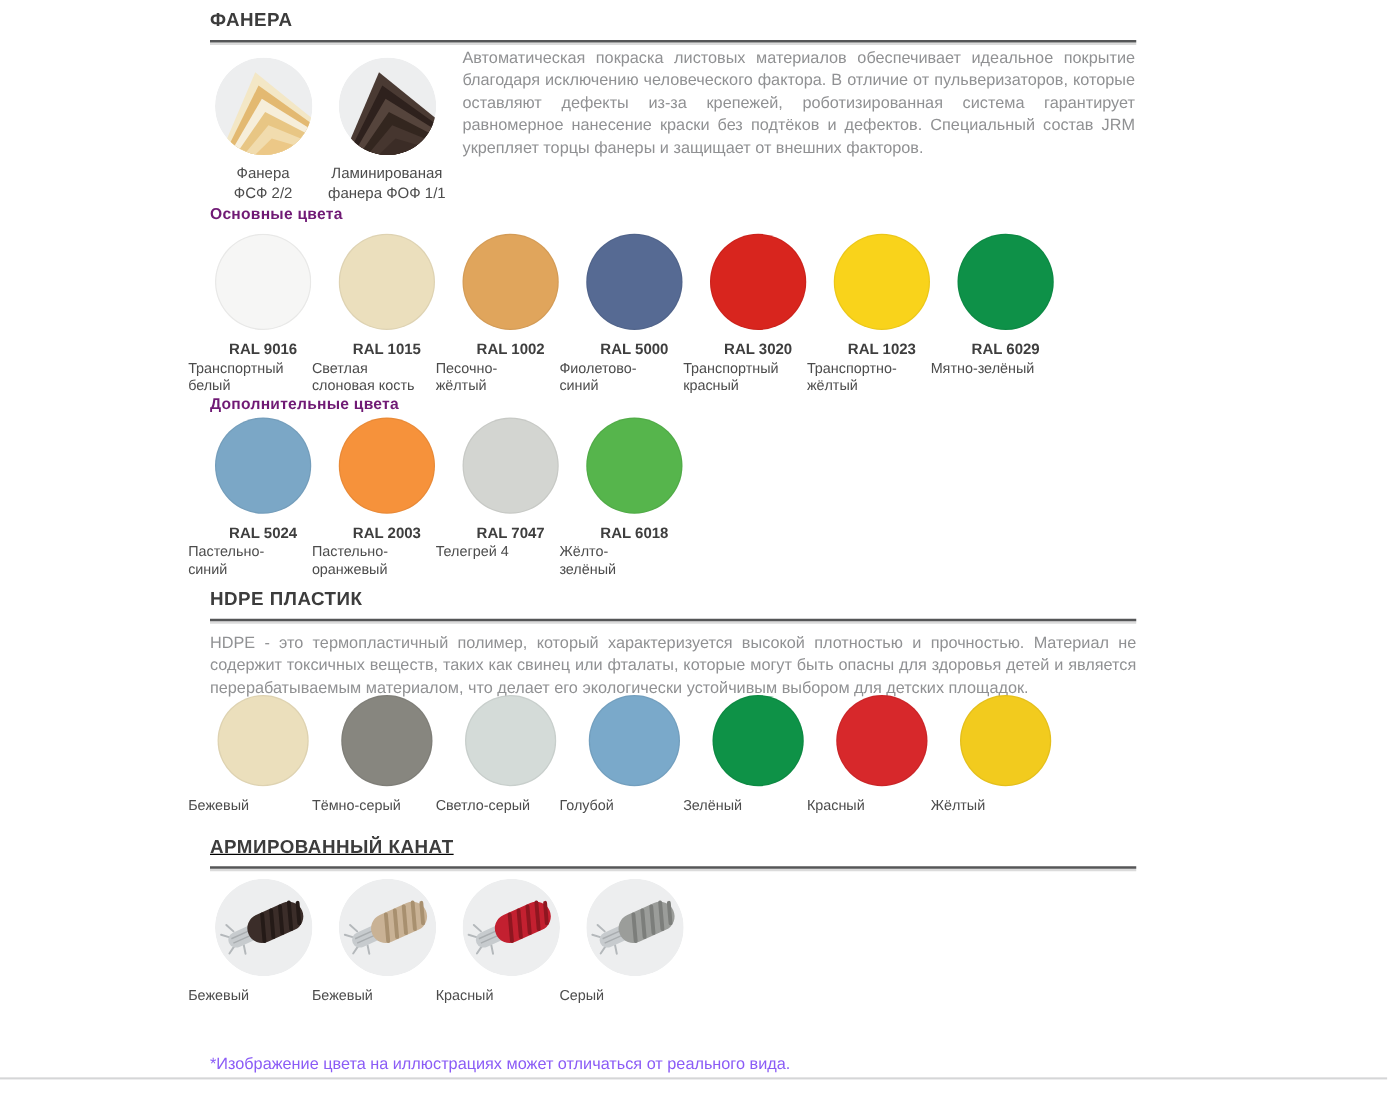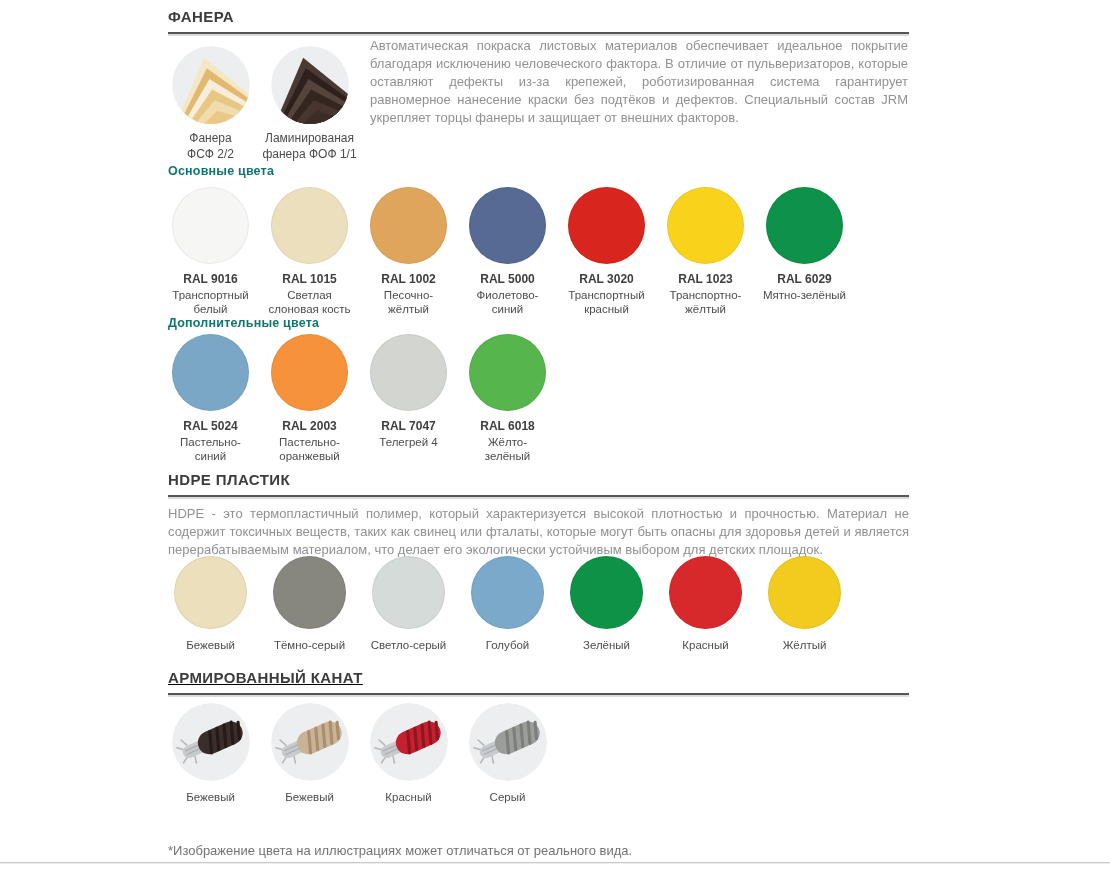--- a/index.html
+++ b/index.html
@@ -2,36 +2,36 @@
 <html><head>
 <meta charset="utf-8">
 <style>
   html,body{margin:0;padding:0;background:#fff;}
   body{font-family:"Liberation Sans", sans-serif;}
   #canvas{position:relative;width:1110px;height:879px;background:#ffffff;overflow:hidden;}
 
   .sec-head{font-size:15px;font-weight:bold;color:#3c3c3c;letter-spacing:.4px;}
   .rule{height:2px;background:#555657;box-shadow:0 2px 0 rgba(0,0,0,.14);margin-top:7px;}
   .para{font-size:13px;color:#909193;line-height:1.38;text-align:justify;}
-  .subhead{font-size:12.5px;color:#0f766e;font-weight:bold;letter-spacing:.2px;}
+  .subhead{font-size:12.5px;color:#701a75;font-weight:bold;letter-spacing:.2px;}
 
   .row{position:absolute;display:flex;}
   .col{width:99px;display:flex;flex-direction:column;align-items:center;}
   .dot{border-radius:50%;box-shadow:inset 0 0 0 1px rgba(0,0,0,.055);}
   .d77{width:77px;height:77px;}
   .d73{width:73px;height:73px;}
   .code{margin-top:8px;font-size:12px;font-weight:bold;color:#3e3e3e;}
-  .name{margin-top:2px;font-size:11.5px;color:#4c4c4c;line-height:1.25;text-align:center;white-space:pre-line;width:120px;}
+  .name{margin-top:2px;font-size:11.5px;color:#4c4c4c;line-height:1.25;text-align:left;white-space:pre-line;width:120px;}
   .name.solo{margin-top:9px;}
 
   .thumb-label{margin-top:7px;font-size:12px;color:#4c4c4c;line-height:1.3;text-align:center;white-space:pre-line;width:130px;}
   .thumb-svg{width:78px;height:78px;display:block;}
   .rope-svg{width:78px;height:78px;display:block;}
 
-  .footnote{position:absolute;left:168px;top:843px;font-size:13px;color:#737373;}
+  .footnote{position:absolute;left:168px;top:843px;font-size:13px;color:#8b5cf6;}
   .bottom-rule{position:absolute;left:0;top:862px;width:1110px;height:1px;background:#c9cacb;box-shadow:0 1px 0 #ededee;}
   .abs{position:absolute;}
 </style>
 </head>
 <body>
 
 <div id="canvas">
 
   <div class="abs" style="left:168px;top:8px;width:741px;">
     <div class="sec-head">ФАНЕРА</div>

